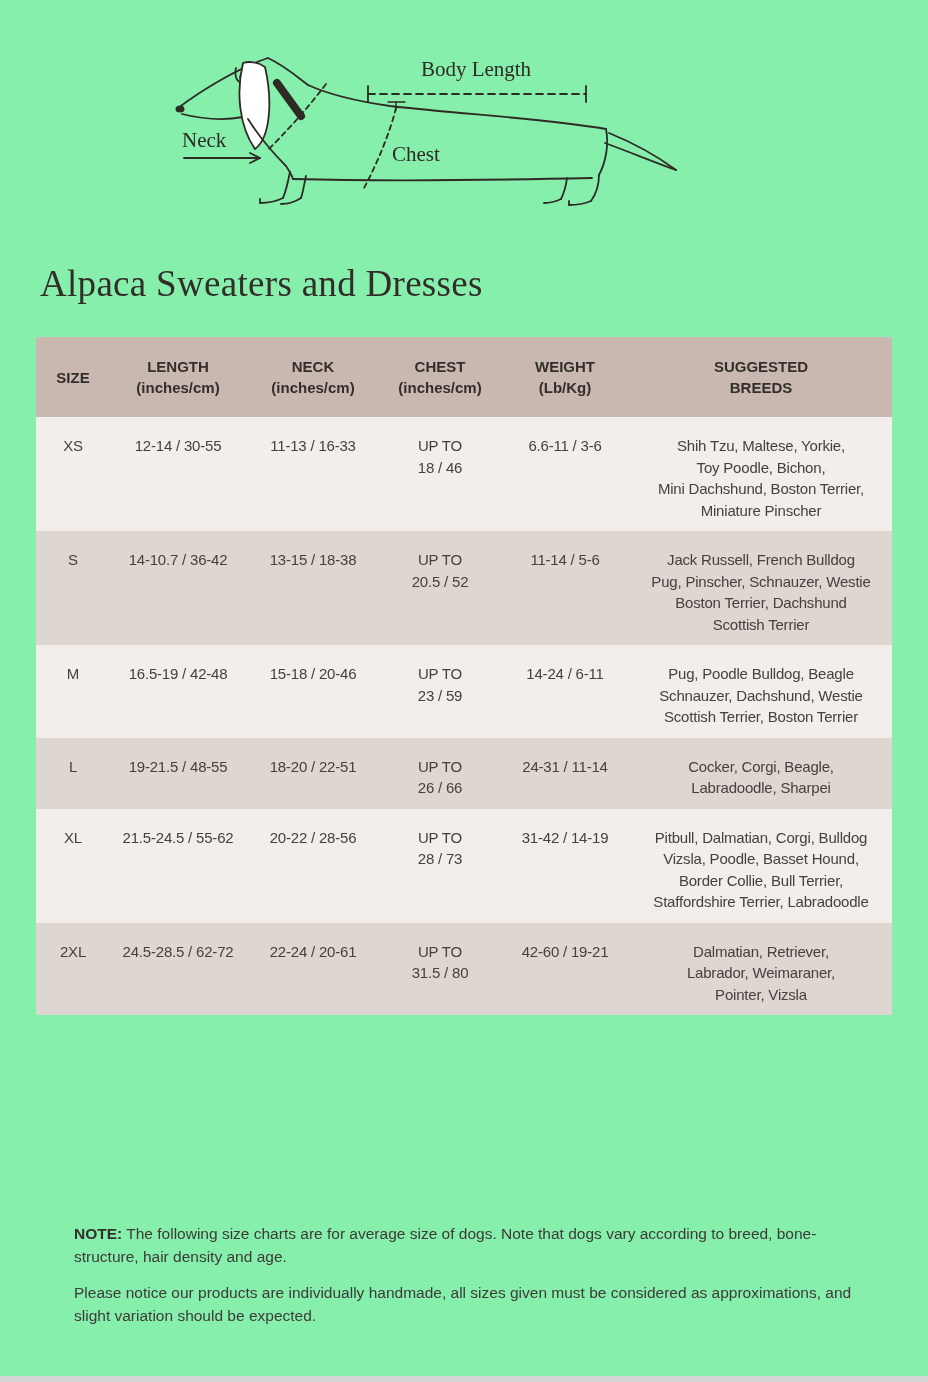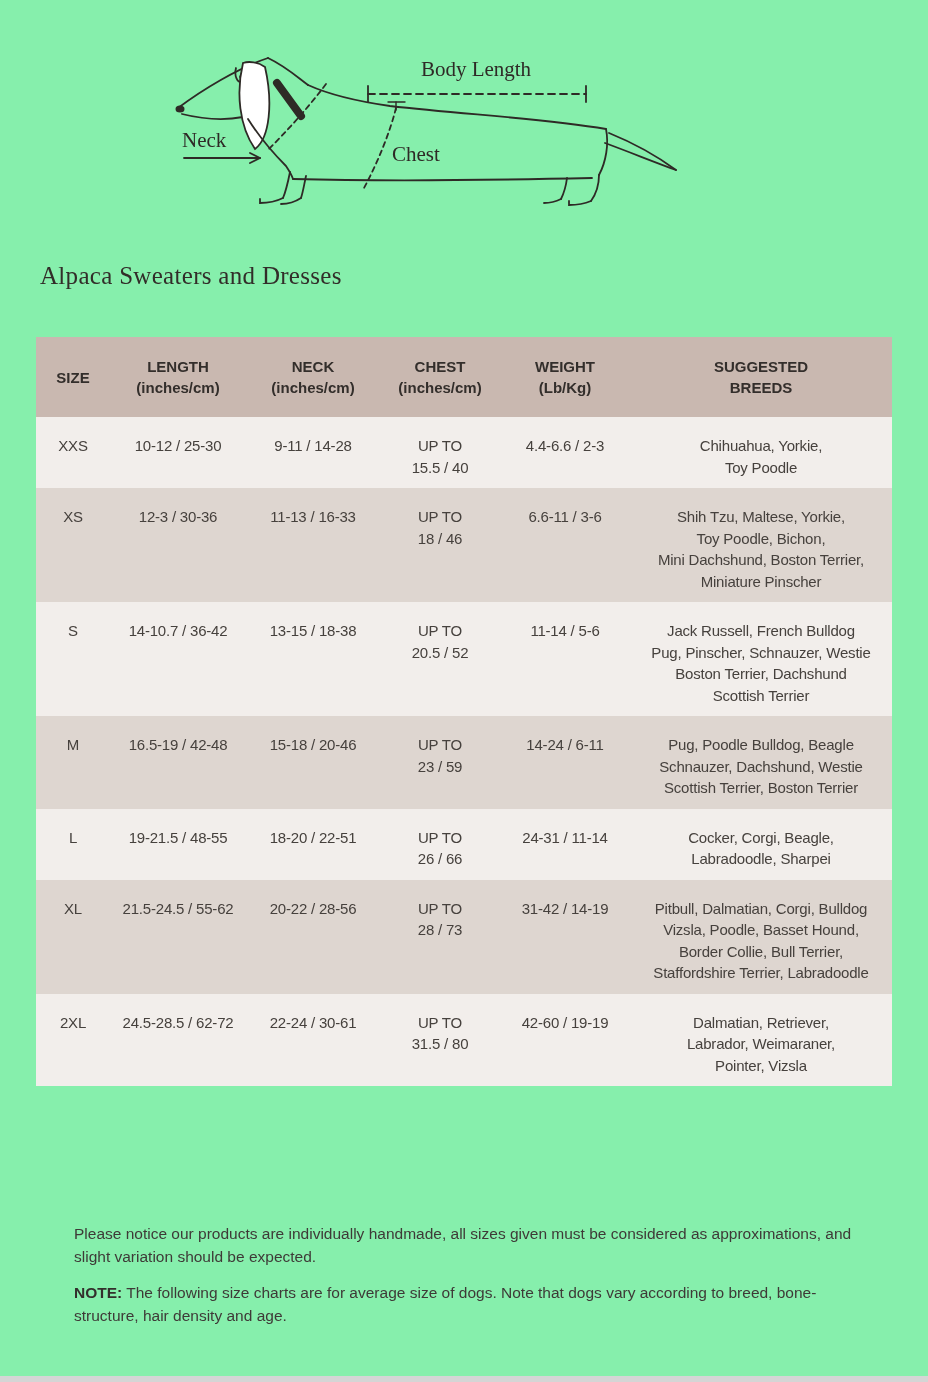--- a/index.html
+++ b/index.html
@@ -17,21 +17,21 @@
   .dog-figure svg text {
     font-family: "Liberation Serif", serif;
     font-size: 21px;
     fill: #2e2a26;
   }
   .page-title {
     position: absolute;
     left: 40px;
     top: 262px;
     font-family: "Liberation Serif", serif;
-    font-size: 25px;
+    font-size: 37px;
     font-weight: 400;
     color: #322d29;
     letter-spacing: 0.3px;
   }
   .size-table {
     position: absolute;
     left: 36px;
     top: 337px;
     width: 856px;
     border-collapse: collapse;
@@ -169,32 +169,22 @@
         <th>CHEST
 (inches/cm)</th>
         <th>WEIGHT
 (Lb/Kg)</th>
         <th>SUGGESTED
 BREEDS</th>
       </tr>
     </thead>
     <tbody>
       <tr>
-        <td>XXS</td>
-        <td>10-12 / 25-30</td>
-        <td>9-11 / 14-28</td>
-        <td>UP TO
-15.5 / 40</td>
-        <td>4.4-6.6 / 2-3</td>
-        <td>Chihuahua, Yorkie,
-Toy Poodle</td>
-      </tr>
-      <tr>
         <td>XS</td>
-        <td>12-3 / 30-36</td>
+        <td>12-14 / 30-55</td>
         <td>11-13 / 16-33</td>
         <td>UP TO
 18 / 46</td>
         <td>6.6-11 / 3-6</td>
         <td>Shih Tzu, Maltese, Yorkie,
 Toy Poodle, Bichon,
 Mini Dachshund, Boston Terrier,
 Miniature Pinscher</td>
       </tr>
       <tr>
@@ -238,31 +228,31 @@
 28 / 73</td>
         <td>31-42 / 14-19</td>
         <td>Pitbull, Dalmatian, Corgi, Bulldog
 Vizsla, Poodle, Basset Hound,
 Border Collie, Bull Terrier,
 Staffordshire Terrier, Labradoodle</td>
       </tr>
       <tr>
         <td>2XL</td>
         <td>24.5-28.5 / 62-72</td>
-        <td>22-24 / 30-61</td>
+        <td>22-24 / 20-61</td>
         <td>UP TO
 31.5 / 80</td>
-        <td>42-60 / 19-19</td>
+        <td>42-60 / 19-21</td>
         <td>Dalmatian, Retriever,
 Labrador, Weimaraner,
 Pointer, Vizsla</td>
       </tr>
     </tbody>
   </table>
 
   <div class="notes">
+    <p><b>NOTE:</b> <span>The following size charts are for average size of dogs. Note that dogs vary according to breed, bone-structure, hair density and age.</span></p>
     <p>Please notice our products are individually handmade, all sizes given must be considered as approximations, and  slight variation should be expected.</p>
-    <p><b>NOTE:</b> <span>The following size charts are for average size of dogs. Note that dogs vary according to breed, bone-structure, hair density and age.</span></p>
   </div>
 
   <div class="h-scrollbar"></div>
 
 </div>
 
 </body></html>

